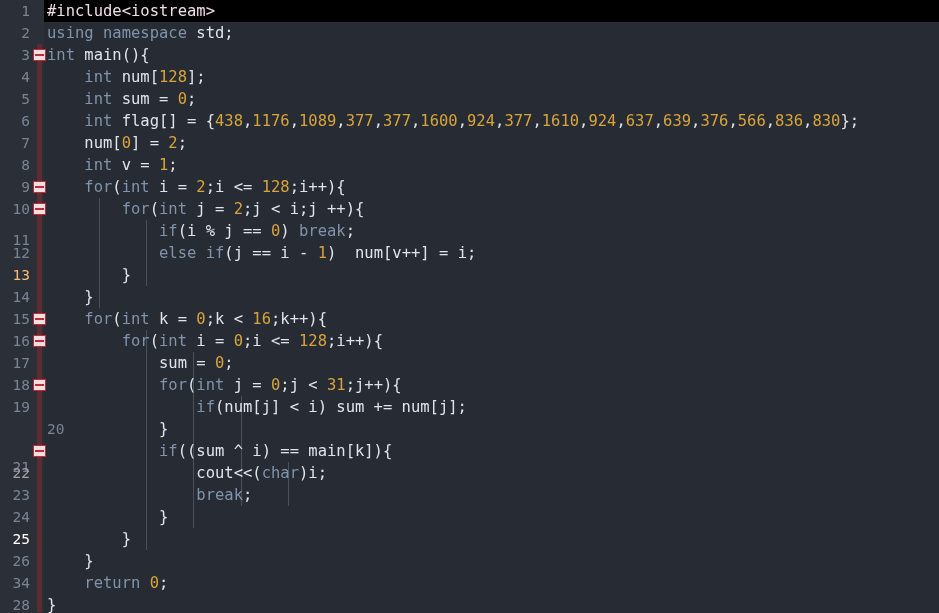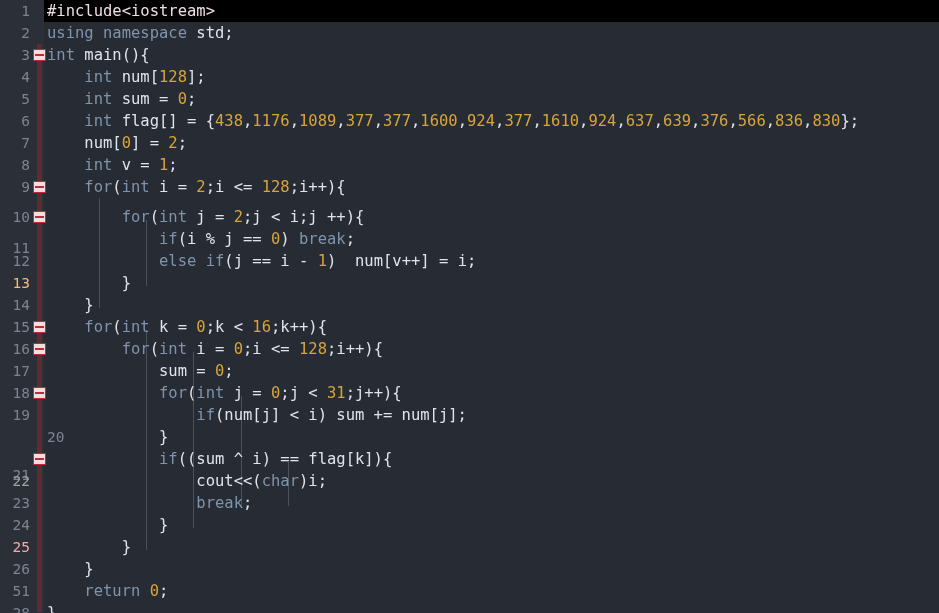--- a/index.html
+++ b/index.html
@@ -136,34 +136,34 @@
   <div class="rows" id="rows">
       <div class="row current" style="height: 22px; line-height: 22px;"><span class="lineno" style="color: rgb(123, 132, 148);">1</span><span class="code"><span class="pre">#include&lt;iostream&gt;</span></span></div>
       <div class="row" style="height: 22px; line-height: 22px;"><span class="lineno" style="color: rgb(123, 132, 148);">2</span><span class="code"><span class="kw">using</span><span class="pln"> </span><span class="kw">namespace</span><span class="pln"> </span><span class="pln">std;</span></span></div>
       <div class="row" style="height: 22px; line-height: 22px;"><span class="lineno" style="color: rgb(123, 132, 148);">3</span><span class="fold"></span><span class="code"><span class="kw">int</span><span class="pln"> </span><span class="pln">main(){</span></span></div>
       <div class="row" style="height: 22px; line-height: 22px;"><span class="lineno" style="color: rgb(123, 132, 148);">4</span><span class="code"><span class="pln">    </span><span class="kw">int</span><span class="pln"> num[</span><span class="num">128</span><span class="pln">];</span></span></div>
       <div class="row" style="height: 22px; line-height: 22px;"><span class="lineno" style="color: rgb(123, 132, 148);">5</span><span class="code"><span class="pln">    </span><span class="kw">int</span><span class="pln"> sum = </span><span class="num">0</span><span class="pln">;</span></span></div>
       <div class="row" style="height: 22px; line-height: 22px;"><span class="lineno" style="color: rgb(123, 132, 148);">6</span><span class="code"><span class="pln">    </span><span class="kw">int</span><span class="pln"> flag[] = {</span><span class="num">438</span><span class="pln">,</span><span class="num">1176</span><span class="pln">,</span><span class="num">1089</span><span class="pln">,</span><span class="num">377</span><span class="pln">,</span><span class="num">377</span><span class="pln">,</span><span class="num">1600</span><span class="pln">,</span><span class="num">924</span><span class="pln">,</span><span class="num">377</span><span class="pln">,</span><span class="num">1610</span><span class="pln">,</span><span class="num">924</span><span class="pln">,</span><span class="num">637</span><span class="pln">,</span><span class="num">639</span><span class="pln">,</span><span class="num">376</span><span class="pln">,</span><span class="num">566</span><span class="pln">,</span><span class="num">836</span><span class="pln">,</span><span class="num">830</span><span class="pln">};</span></span></div>
       <div class="row" style="height: 22px; line-height: 22px;"><span class="lineno" style="color: rgb(123, 132, 148);">7</span><span class="code"><span class="pln">    num[</span><span class="num">0</span><span class="pln">] = </span><span class="num">2</span><span class="pln">;</span></span></div>
       <div class="row" style="height: 22px; line-height: 22px;"><span class="lineno" style="color: rgb(123, 132, 148);">8</span><span class="code"><span class="pln">    </span><span class="kw">int</span><span class="pln"> v = </span><span class="num">1</span><span class="pln">;</span></span></div>
       <div class="row" style="height: 22px; line-height: 22px;"><span class="lineno" style="color: rgb(123, 132, 148);">9</span><span class="fold"></span><span class="code"><span class="pln">    </span><span class="kw">for</span><span class="pln">(</span><span class="kw">int</span><span class="pln"> i = </span><span class="num">2</span><span class="pln">;i &lt;= </span><span class="num">128</span><span class="pln">;i++){</span></span></div>
-      <div class="row" style="height: 22px; line-height: 22px; margin-top: 8px;"><span class="lineno" style="color: rgb(123, 132, 148);">10</span><span class="fold"></span><span class="code"><span class="pln">        </span><span class="kw">for</span><span class="pln">(</span><span class="kw">int</span><span class="pln"> j = </span><span class="num">2</span><span class="pln">;j &lt; i;j ++){</span></span></div>
+      <div class="row" style="height: 22px; line-height: 22px;"><span class="lineno" style="color: rgb(123, 132, 148);">10</span><span class="fold"></span><span class="code"><span class="pln">        </span><span class="kw">for</span><span class="pln">(</span><span class="kw">int</span><span class="pln"> j = </span><span class="num">2</span><span class="pln">;j &lt; i;j ++){</span></span></div>
       <div class="row" style="height: 22px; line-height: 22px;"><span class="lineno" style="color: rgb(123, 132, 148); margin-top: 9px;">11</span><span class="code"><span class="pln">            </span><span class="kw">if</span><span class="pln">(i % j == </span><span class="num">0</span><span class="pln">) </span><span class="kw">break</span><span class="pln">;</span></span></div>
       <div class="row" style="height: 22px; line-height: 22px;"><span class="lineno" style="color: rgb(123, 132, 148);">12</span><span class="code"><span class="pln">            </span><span class="kw">else</span><span class="pln"> </span><span class="kw">if</span><span class="pln">(j == i - </span><span class="num">1</span><span class="pln">)  num[v++] = i;</span></span></div>
       <div class="row" style="height: 22px; line-height: 22px;"><span class="lineno" style="color: #fdba74;">13</span><span class="code"><span class="pln">        }</span></span></div>
       <div class="row" style="height: 22px; line-height: 22px;"><span class="lineno" style="color: rgb(123, 132, 148);">14</span><span class="code"><span class="pln">    }</span></span></div>
       <div class="row" style="height: 22px; line-height: 22px;"><span class="lineno" style="color: rgb(123, 132, 148);">15</span><span class="fold"></span><span class="code"><span class="pln">    </span><span class="kw">for</span><span class="pln">(</span><span class="kw">int</span><span class="pln"> k = </span><span class="num">0</span><span class="pln">;k &lt; </span><span class="num">16</span><span class="pln">;k++){</span></span></div>
       <div class="row" style="height: 22px; line-height: 22px;"><span class="lineno" style="color: rgb(123, 132, 148);">16</span><span class="fold"></span><span class="code"><span class="pln">        </span><span class="kw">for</span><span class="pln">(</span><span class="kw">int</span><span class="pln"> i = </span><span class="num">0</span><span class="pln">;i &lt;= </span><span class="num">128</span><span class="pln">;i++){</span></span></div>
       <div class="row" style="height: 22px; line-height: 22px;"><span class="lineno" style="color: rgb(123, 132, 148);">17</span><span class="code"><span class="pln">            sum = </span><span class="num">0</span><span class="pln">;</span></span></div>
       <div class="row" style="height: 22px; line-height: 22px;"><span class="lineno" style="color: rgb(123, 132, 148);">18</span><span class="fold"></span><span class="code"><span class="pln">            </span><span class="kw">for</span><span class="pln">(</span><span class="kw">int</span><span class="pln"> j = </span><span class="num">0</span><span class="pln">;j &lt; </span><span class="num">31</span><span class="pln">;j++){</span></span></div>
       <div class="row" style="height: 22px; line-height: 22px;"><span class="lineno" style="color: rgb(123, 132, 148);">19</span><span class="code"><span class="pln">                </span><span class="kw">if</span><span class="pln">(num[j] &lt; i) sum += num[j];</span></span></div>
       <div class="row" style="height: 22px; line-height: 22px;"><span class="lineno" style="color: rgb(123, 132, 148); padding-left: 47px;">20</span><span class="code"><span class="pln">            }</span></span></div>
-      <div class="row" style="height: 22px; line-height: 22px;"><span class="lineno" style="color: rgb(123, 132, 148); margin-top: 16px;">21</span><span class="fold"></span><span class="code"><span class="pln">            </span><span class="kw">if</span><span class="pln">((sum ^ i) == flag[k]){</span></span></div>
+      <div class="row" style="height: 22px; line-height: 22px;"><span class="lineno" style="color: rgb(123, 132, 148); margin-top: 16px;">21</span><span class="fold"></span><span class="code"><span class="pln">            </span><span class="kw">if</span><span class="pln">((sum ^ i) == main[k]){</span></span></div>
       <div class="row" style="height: 22px; line-height: 22px;"><span class="lineno" style="color: #a3a3a3;">22</span><span class="code"><span class="pln">                cout&lt;&lt;(</span><span class="kw">char</span><span class="pln">)i;</span></span></div>
       <div class="row" style="height: 22px; line-height: 22px;"><span class="lineno" style="color: rgb(123, 132, 148);">23</span><span class="code"><span class="pln">                </span><span class="kw">break</span><span class="pln">;</span></span></div>
       <div class="row" style="height: 22px; line-height: 22px;"><span class="lineno" style="color: rgb(123, 132, 148);">24</span><span class="code"><span class="pln">            }</span></span></div>
-      <div class="row" style="height: 22px; line-height: 22px;"><span class="lineno" style="color: #fca5a5; text-align: right;">25</span><span class="code"><span class="pln">        }</span></span></div>
+      <div class="row" style="height: 22px; line-height: 22px;"><span class="lineno" style="color: #ffffff; text-align: right;">25</span><span class="code"><span class="pln">        }</span></span></div>
       <div class="row" style="height: 22px; line-height: 22px;"><span class="lineno" style="color: rgb(123, 132, 148);">26</span><span class="code"><span class="pln">    }</span></span></div>
-      <div class="row" style="height: 22px; line-height: 22px;"><span class="lineno" style="color: rgb(123, 132, 148);">51</span><span class="code"><span class="pln">    </span><span class="kw">return</span><span class="pln"> </span><span class="num">0</span><span class="pln">;</span></span></div>
+      <div class="row" style="height: 22px; line-height: 22px;"><span class="lineno" style="color: rgb(123, 132, 148);">34</span><span class="code"><span class="pln">    </span><span class="kw">return</span><span class="pln"> </span><span class="num">0</span><span class="pln">;</span></span></div>
       <div class="row" style="height: 22px; line-height: 22px;"><span class="lineno" style="color: rgb(123, 132, 148);">28</span><span class="code"><span class="pln">}</span></span></div>
     </div>
 
 </div>
 
 </body></html>

